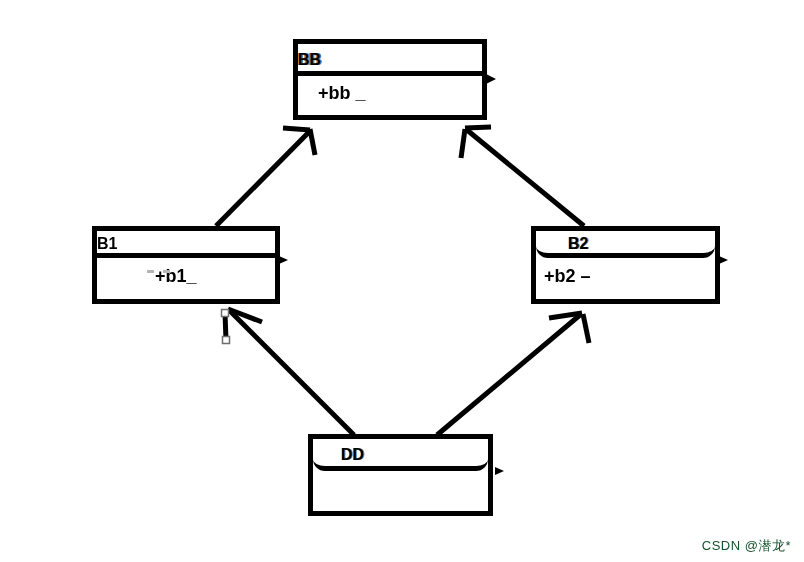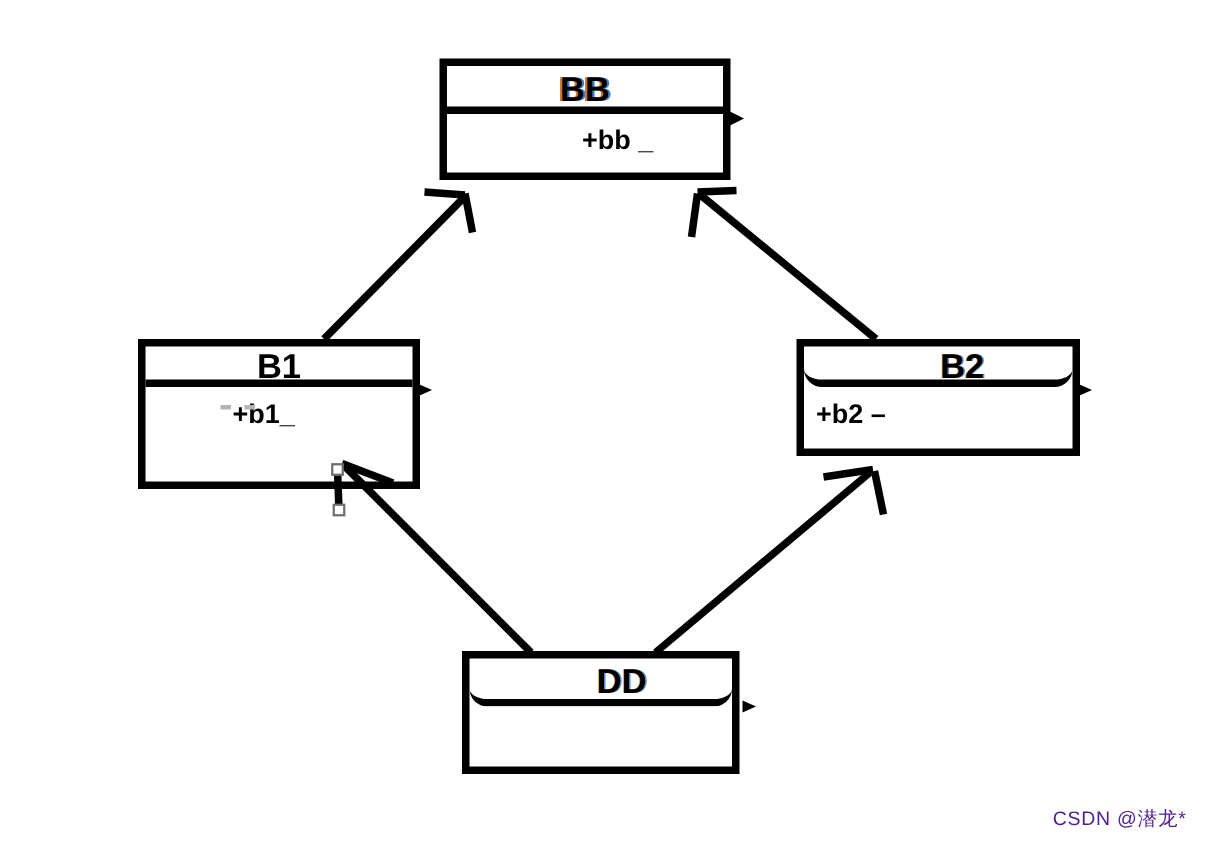--- a/index.html
+++ b/index.html
@@ -17,23 +17,23 @@
   .uml-box {
     position: absolute;
     box-sizing: border-box;
     border: 5px solid #000000;
     background: #ffffff;
   }
   .uml-title {
     box-sizing: border-box;
     border-bottom: 5px solid #000000;
     font-weight: 700;
-    font-size: 23px;
+    font-size: 16px;
     color: #000000;
-    text-align: center;
+    text-align: left;
     white-space: nowrap;
     overflow: hidden;
   }
   .uml-member {
     font-weight: 700;
     font-size: 18px;
     color: #000000;
     text-align: left;
     white-space: nowrap;
     overflow: hidden;
@@ -55,37 +55,37 @@
   .faint-mark {
     position: absolute;
     background: #b5b5b5;
     width: 7px; height: 3px;
   }
   .watermark {
     position: absolute;
     right: 13px;
     bottom: 7px;
     font-size: 13px;
-    color: #4c1d95;
+    color: #14532d;
     letter-spacing: 0.5px;
     white-space: nowrap;
     margin-top: 30px;
   }
 </style>
 </head>
 <body>
 
 <div class="canvas">
 
   <div class="uml-box" style="left:293px; top:39px; width:194px; height:81px;">
     <div class="uml-title fringe-strong" style="height:32px; line-height:31px;">BB</div>
-    <div class="uml-member" style="height:34px; line-height:34px; padding-left:60px;margin-left:30px;">+bb _</div>
+    <div class="uml-member" style="height:34px; line-height:34px; padding-left:20px;">+bb _</div>
   </div>
 
-  <div class="uml-box" style="left:92px; top:226px; width:188px; height:100px;">
+  <div class="uml-box" style="left:92px; top:226px; width:188px; height:78px;">
     <div class="uml-title" style="height:27px; line-height:26px;">B1</div>
     <div class="uml-member" style="height:36px; line-height:36px; padding-left:58px;">+b1_</div>
   </div>
 
   <div class="uml-box" style="left:531px; top:226px; width:189px; height:78px;">
     <div class="uml-title fringe-soft" style="height:27px; line-height:26px; text-indent:32px;">B2</div>
     <div class="uml-member" style="height:36px; line-height:36px; padding-left:8px;">+b2 –</div>
   </div>
 
   <div class="uml-box" style="left:308px; top:434px; width:185px; height:82px;">

